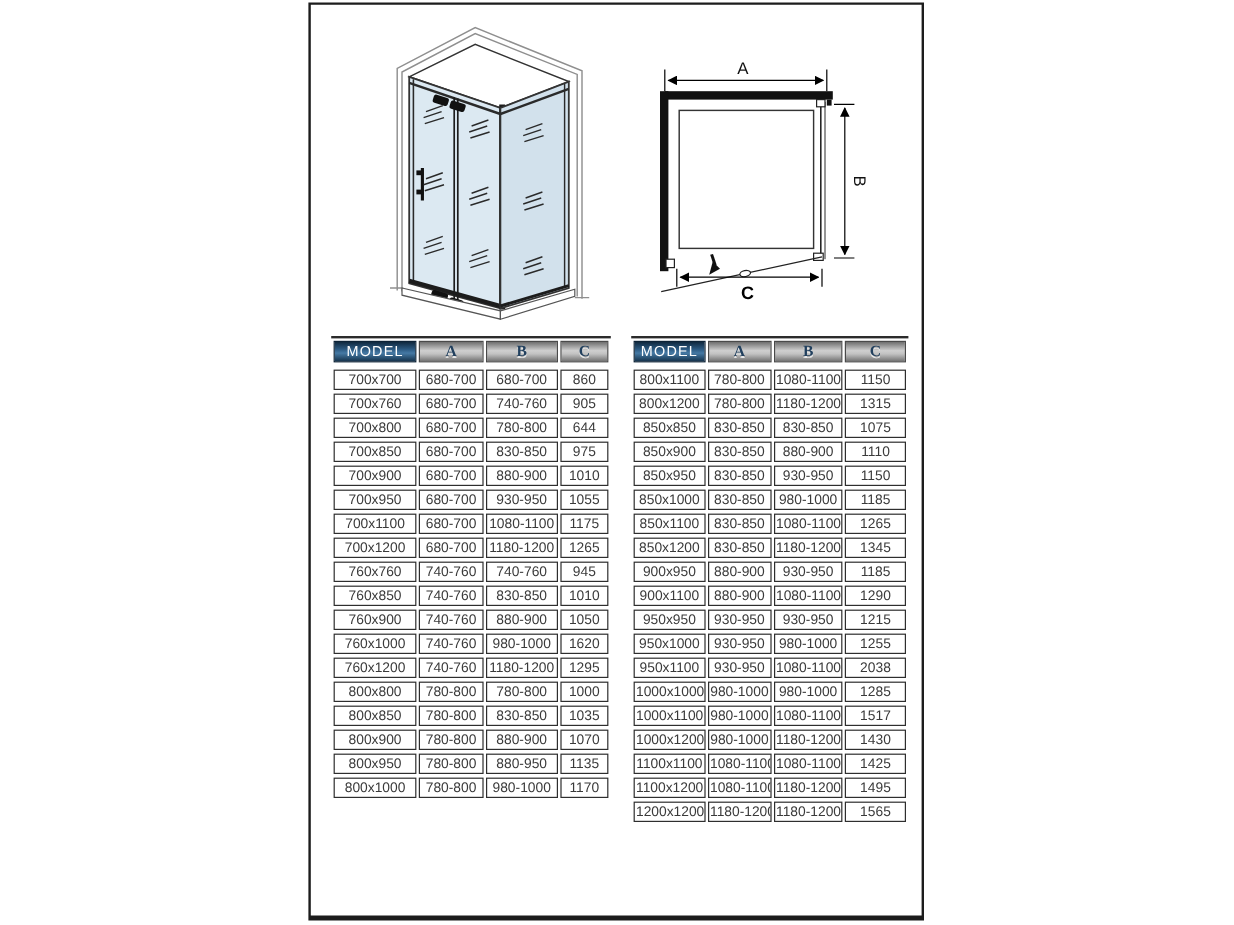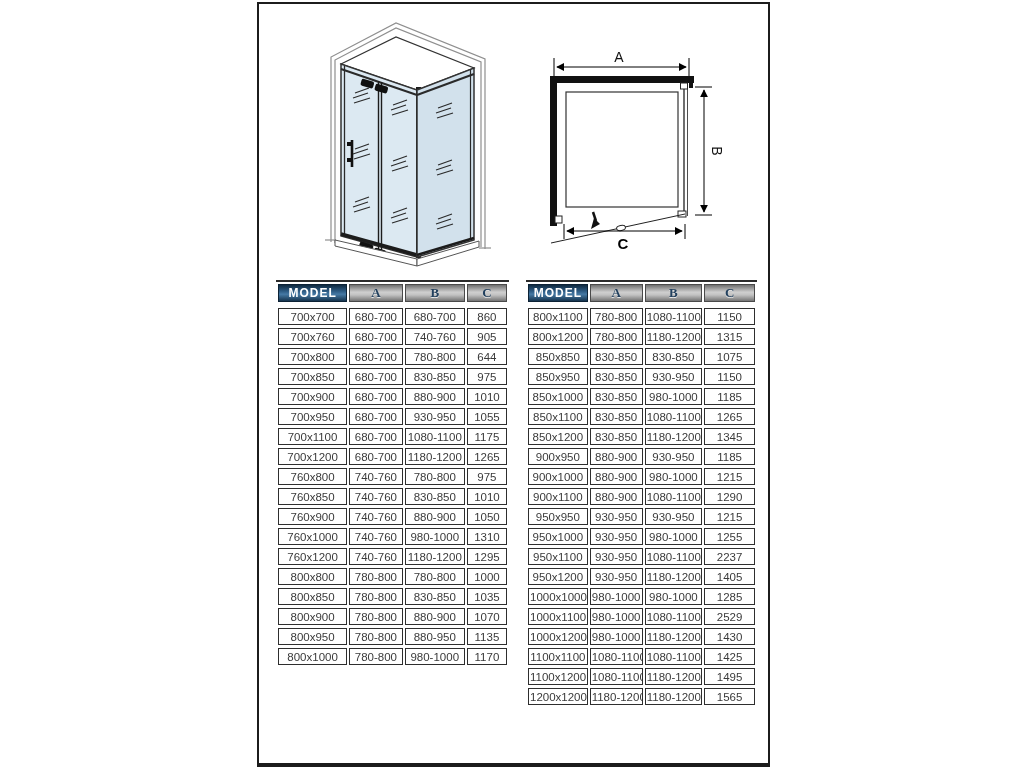--- a/index.html
+++ b/index.html
@@ -25,21 +25,21 @@
   table.spec.right{left:267px;top:277px;width:231px;}
   table.spec::before{content:"";position:absolute;left:0;top:-1px;width:100%;height:2px;background:#2b2b2b;}
   .spec th,.spec td{
     border:1px solid #2e2e2e;text-align:center;vertical-align:middle;
     padding:0 1px;overflow:hidden;white-space:nowrap;
   }
   .spec th{height:13px;font-size:12px;}
   .spec td{height:15px;background:#fff;color:#3a3a3a;}
   .spec th.model{
     background:linear-gradient(180deg,#10293f 0%,#2c5a82 38%,#4579a4 58%,#16344e 100%);
-    color:#fff;font-weight:bold;letter-spacing:1px;border-color:#0c2236;margin-left:38px;
+    color:#fff;font-weight:normal;letter-spacing:1px;border-color:#0c2236;margin-left:38px;
   }
   .spec th.dim{
     background:linear-gradient(180deg,#6f6f6f 0%,#cfcfcf 45%,#c2c2c2 62%,#747474 100%);
     color:#22405e;font-family:"Liberation Serif",serif;font-weight:bold;font-size:13px;
     text-shadow:0 1px 0 #e8e8e8;border-color:#4a4a4a;
   }
 </style>
 </head>
 <body>
 
@@ -222,42 +222,42 @@
           <td>1080-1100</td>
           <td>1175</td>
         </tr>
         <tr>
           <td>700x1200</td>
           <td>680-700</td>
           <td>1180-1200</td>
           <td>1265</td>
         </tr>
         <tr>
-          <td>760x800</td>
-          <td>740-760</td>
-          <td>780-800</td>
-          <td>975</td>
+          <td>760x760</td>
+          <td>740-760</td>
+          <td>740-760</td>
+          <td>945</td>
         </tr>
         <tr>
           <td>760x850</td>
           <td>740-760</td>
           <td>830-850</td>
           <td>1010</td>
         </tr>
         <tr>
           <td>760x900</td>
           <td>740-760</td>
           <td>880-900</td>
           <td>1050</td>
         </tr>
         <tr>
           <td>760x1000</td>
           <td>740-760</td>
           <td>980-1000</td>
-          <td>1310</td>
+          <td>1620</td>
         </tr>
         <tr>
           <td>760x1200</td>
           <td>740-760</td>
           <td>1180-1200</td>
           <td>1295</td>
         </tr>
         <tr>
           <td>800x800</td>
           <td>780-800</td>
@@ -319,20 +319,26 @@
           <td>1180-1200</td>
           <td>1315</td>
         </tr>
         <tr>
           <td>850x850</td>
           <td>830-850</td>
           <td>830-850</td>
           <td>1075</td>
         </tr>
         <tr>
+          <td>850x900</td>
+          <td>830-850</td>
+          <td>880-900</td>
+          <td>1110</td>
+        </tr>
+        <tr>
           <td>850x950</td>
           <td>830-850</td>
           <td>930-950</td>
           <td>1150</td>
         </tr>
         <tr>
           <td>850x1000</td>
           <td>830-850</td>
           <td>980-1000</td>
           <td>1185</td>
@@ -349,66 +355,54 @@
           <td>1180-1200</td>
           <td>1345</td>
         </tr>
         <tr>
           <td>900x950</td>
           <td>880-900</td>
           <td>930-950</td>
           <td>1185</td>
         </tr>
         <tr>
-          <td>900x1000</td>
-          <td>880-900</td>
-          <td>980-1000</td>
+          <td>900x1100</td>
+          <td>880-900</td>
+          <td>1080-1100</td>
+          <td>1290</td>
+        </tr>
+        <tr>
+          <td>950x950</td>
+          <td>930-950</td>
+          <td>930-950</td>
           <td>1215</td>
         </tr>
         <tr>
-          <td>900x1100</td>
-          <td>880-900</td>
-          <td>1080-1100</td>
-          <td>1290</td>
-        </tr>
-        <tr>
-          <td>950x950</td>
-          <td>930-950</td>
-          <td>930-950</td>
-          <td>1215</td>
-        </tr>
-        <tr>
           <td>950x1000</td>
           <td>930-950</td>
           <td>980-1000</td>
           <td>1255</td>
         </tr>
         <tr>
           <td>950x1100</td>
           <td>930-950</td>
           <td>1080-1100</td>
-          <td>2237</td>
-        </tr>
-        <tr>
-          <td>950x1200</td>
-          <td>930-950</td>
-          <td>1180-1200</td>
-          <td>1405</td>
+          <td>2038</td>
         </tr>
         <tr>
           <td>1000x1000</td>
           <td>980-1000</td>
           <td>980-1000</td>
           <td>1285</td>
         </tr>
         <tr>
           <td>1000x1100</td>
           <td>980-1000</td>
           <td>1080-1100</td>
-          <td>2529</td>
+          <td>1517</td>
         </tr>
         <tr>
           <td>1000x1200</td>
           <td>980-1000</td>
           <td>1180-1200</td>
           <td>1430</td>
         </tr>
         <tr>
           <td>1100x1100</td>
           <td>1080-1100</td>

